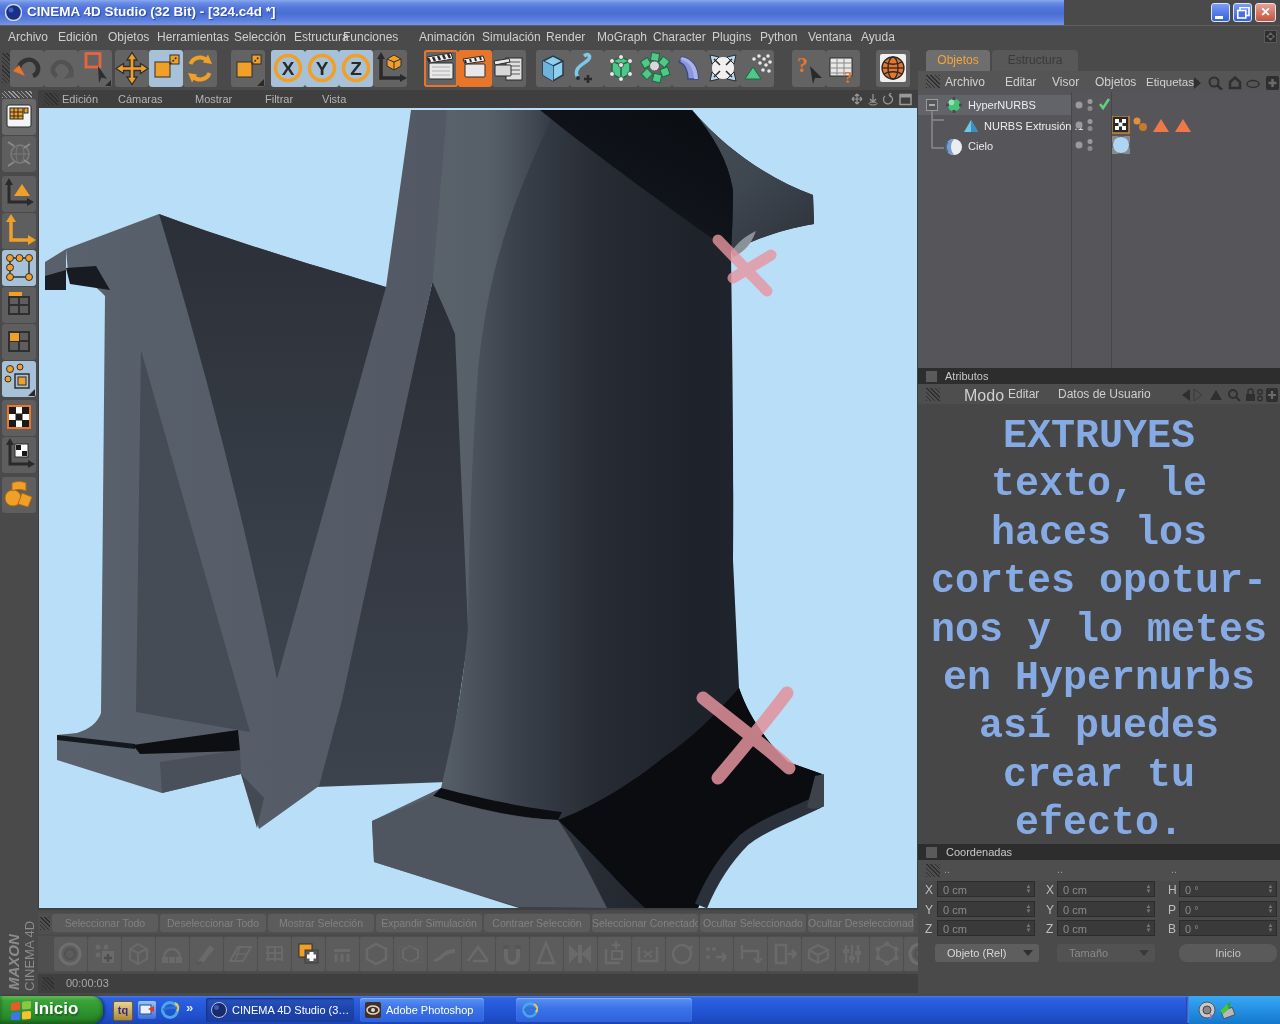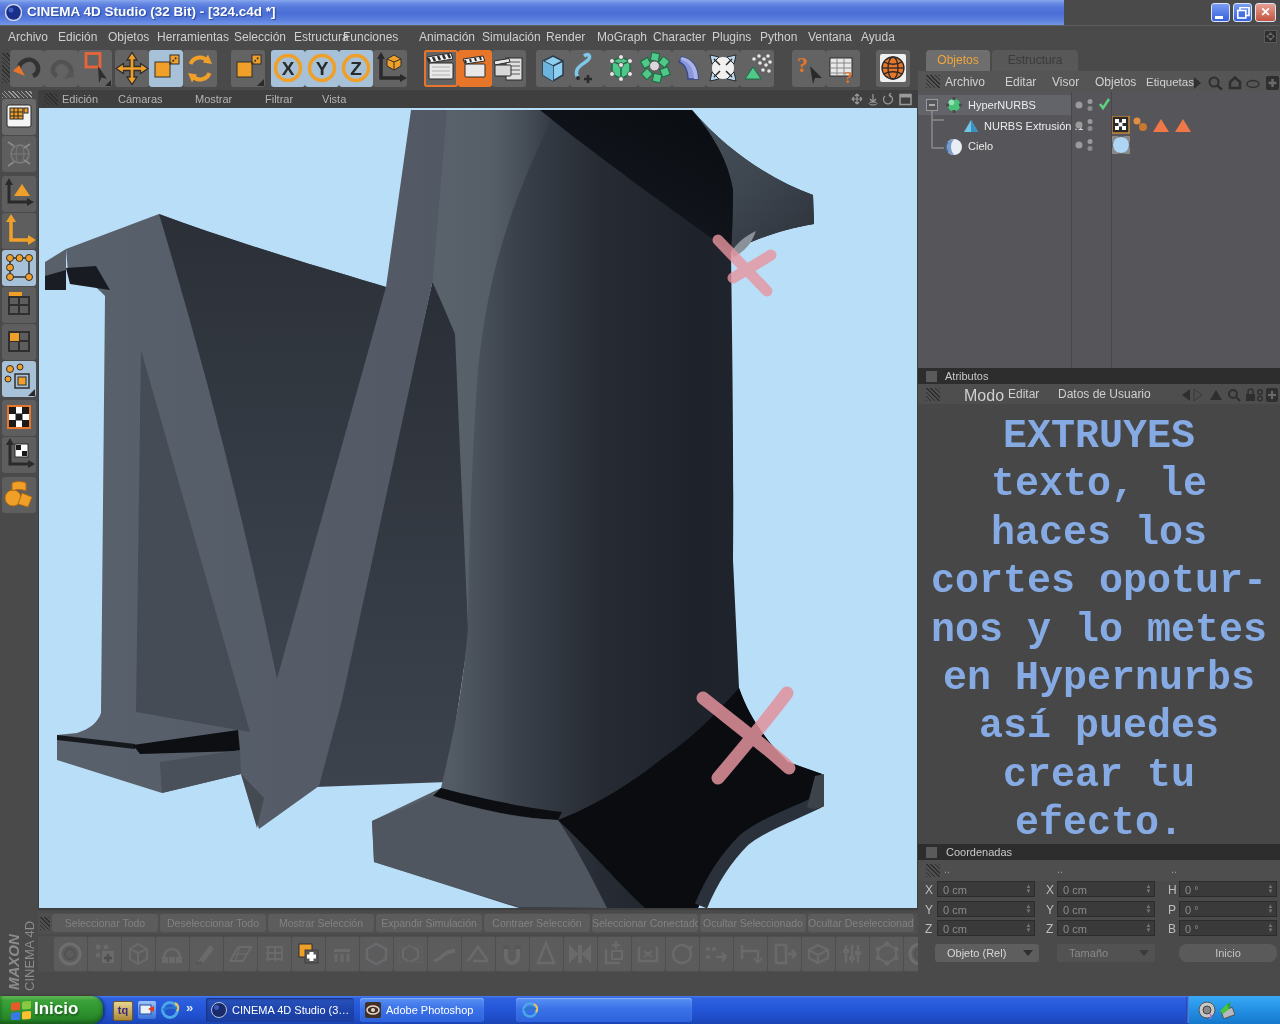--- a/index.html
+++ b/index.html
@@ -799,20 +799,24 @@
             <circle cx="8" cy="21" r="2.5"></circle>
             <circle cx="26" cy="21" r="2.5"></circle>
             <circle cx="17" cy="26" r="2.5"></circle>
           </g>
         </svg></div>
       <div class="bcell" style="left: 866px;"><svg width="33" height="34">
           <circle cx="16" cy="17" r="10" fill="none" stroke="#6e6e6e" stroke-width="3"></circle>
           <circle cx="16" cy="17" r="5" fill="none" stroke="#525252" stroke-width="2"></circle>
         </svg></div>
     </div>
+  <div id="timeline">
+      <div class="abs dgrip" style="left:4px;top:3px;width:12px;height:13px"></div>
+      <div class="abs" style="left:28px;top:3px">00:00:03</div>
+    </div>
 </div>
 <div class="abs" id="maxon">
   <svg class="abs" style="left:0;top:0" width="38" height="86">
     <text x="-80" y="19" transform="rotate(-90)" font-size="15" font-weight="bold" font-style="italic" fill="#8c8c8c" font-family="Liberation Sans">MAXON</text>
     <text x="-81" y="34" transform="rotate(-90)" font-size="13" fill="#8c8c8c" font-family="Liberation Sans">CINEMA 4D</text>
   </svg>
 </div>
 <div class="abs" id="taskbar">
   <div class="abs" id="inicio">
     <svg class="abs" style="left:10px;top:4px" width="22" height="20">

